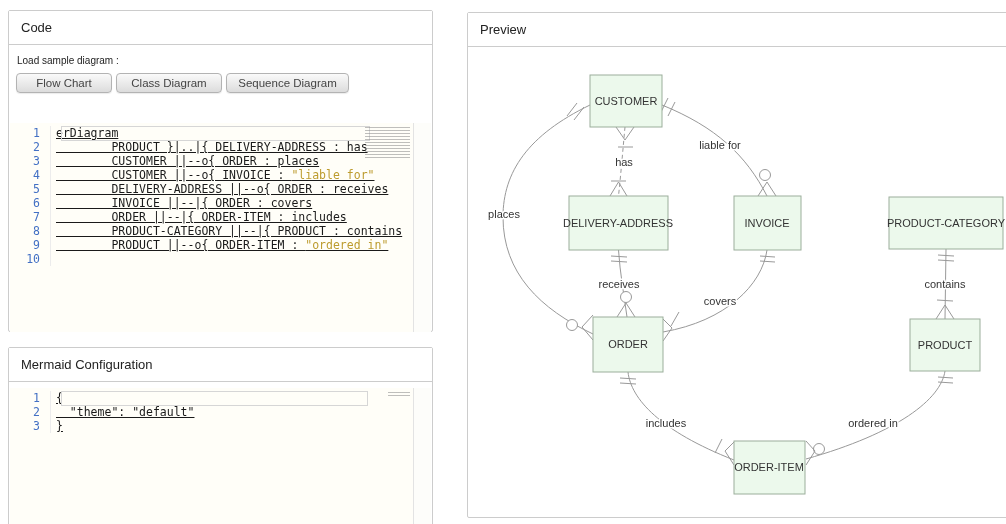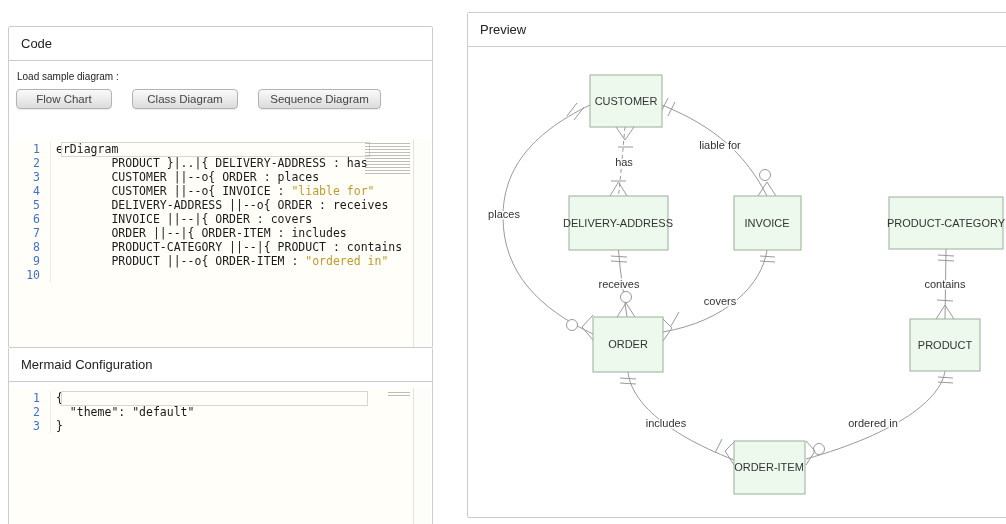--- a/index.html
+++ b/index.html
@@ -2,38 +2,38 @@
 <html><head>
 <meta charset="utf-8">
 <style>
   html,body{margin:0;padding:0;background:#fff;}
   #app{position:relative;width:1006px;height:524px;overflow:hidden;
        font-family:"Liberation Sans",sans-serif;color:#333;background:#fff;}
   .panel{position:absolute;border:1px solid #ccc;background:#fff;border-radius:2px;box-sizing:border-box;}
   .panel-header{height:33px;line-height:33px;padding:0 12px;font-size:13px;color:#222;
                 border-bottom:1px solid #ccc;background:#fff;}
   
-  #code-panel{left:8px;top:10px;width:425px;height:322px;margin-top:16px;}
+  #code-panel{left:8px;top:10px;width:425px;height:322px;}
   #config-panel{left:8px;top:347px;width:425px;height:200px;}
   #preview-panel{left:467px;top:12px;width:550px;height:506px;}
   .panel-body{position:relative;padding:8px 6px 0;}
   .loader-label{font-size:10px;color:#222;margin:2px 2px 7px;}
-  .btn-row{display:flex;gap:20px;margin:0 1px 3px;}
+  .btn-row{display:flex;gap:4px;margin:0 1px 3px;}
   .btn{height:20px;font-size:11.5px;color:#444;font-family:"Liberation Sans",sans-serif;
        background:linear-gradient(#fafafa,#dcdcdc);border:1px solid #b3b3b3;border-radius:4px;
        box-shadow:0 1px 1px rgba(0,0,0,.08);padding:0;cursor:pointer;}
   
   .editor{position:absolute;left:1px;right:1px;background:#fffef8;overflow:hidden;
           font-family:"DejaVu Sans Mono","Liberation Mono",monospace;font-size:11.5px;}
   #code-editor{top:112px;height:206px;}
   #config-editor{top:40px;height:160px;}
   .cl{display:flex;height:14px;line-height:14px;white-space:pre;}
   .ln{box-sizing:border-box;flex:none;width:40px;padding-right:10px;text-align:right;color:#4370c4;}
   .gutb{flex:none;width:0;border-right:1px solid #ececec;}
-  .lt{padding-left:5px;color:#1a1a1a;}
+  .lt{padding-left:5px;color:#1a1a1a;text-decoration:underline;}
   .str{color:#bd9c2f;}
   .active-line{position:absolute;border:1px solid #d6d6d6;height:13px;top:3px;left:51px;pointer-events:none;}
   .minimap{position:absolute;top:4px;right:21px;opacity:.55;
            background:repeating-linear-gradient(180deg,#8a8a8a 0 1px,transparent 1px 3px);}
   #code-minimap{width:45px;height:31px;}
   #config-minimap{width:22px;height:5px;}
   .scroll-track{position:absolute;right:0;top:0;bottom:0;width:17px;
                 border-left:1px solid #e3e3e3;background:#fdfdfa;}
   .editor{padding-top:3px;}
   

